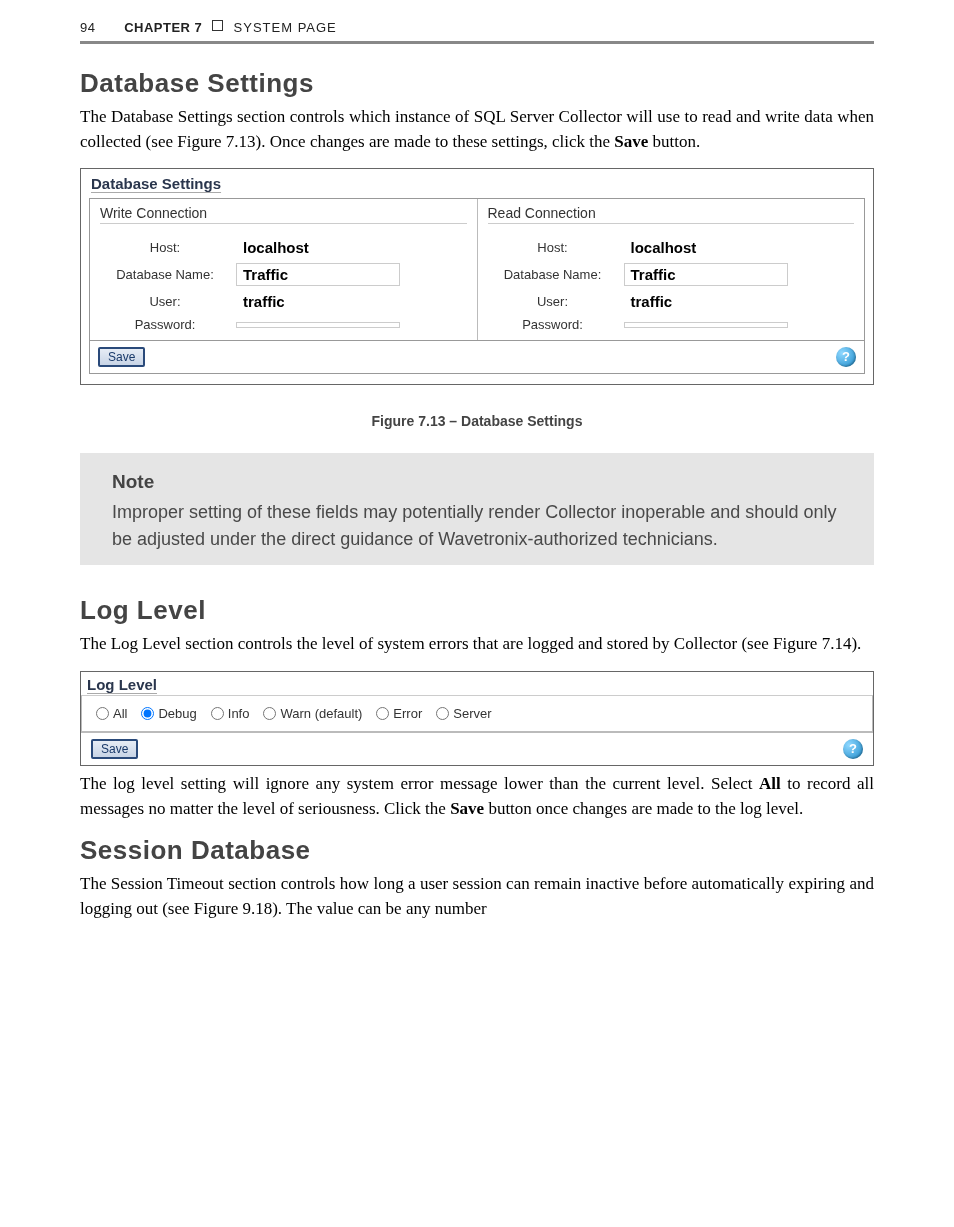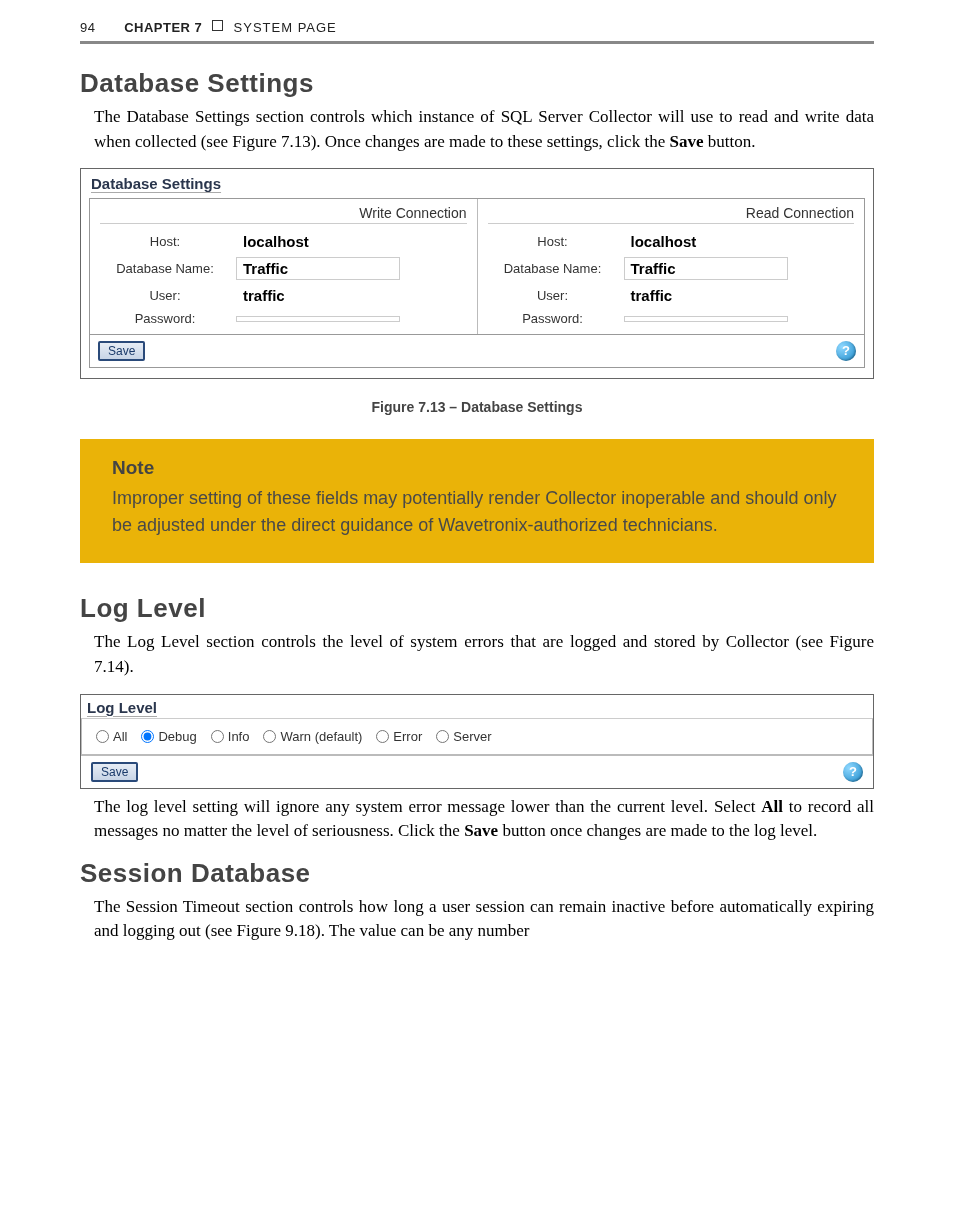--- a/index.html
+++ b/index.html
@@ -50,21 +50,21 @@
     font-weight: 700;
     font-size: 26px;
     color: #444;
     margin: 8px 0 6px 0;
     letter-spacing: 0.5px;
   }
   p.body {
     font-size: 17px;
     line-height: 1.45;
     text-align: justify;
-    margin: 6px 0 14px 14px;
+    margin: 6px 0 14px 0;
   }
   .bold { font-weight: 700; }
 
   
   .panel {
     border: 1px solid #666;
     margin: 8px 0 8px 0;
     padding: 6px 8px 10px 8px;
     font-family: Arial, Helvetica, sans-serif;
     background: #fff;
@@ -86,24 +86,23 @@
   }
   .conn-col {
     flex: 1;
     border-left: 1px solid #bbb;
     padding: 6px 10px 4px 10px;
   }
   .conn-col:first-child { border-left: none; }
   .conn-head {
     font-size: 14px;
     color: #333;
-    margin-bottom: 6px;
+    margin-bottom: 12px;
     border-bottom: 1px solid #ccc;
     padding-bottom: 2px;
-    text-align: right;
   }
   .field-row {
     display: flex;
     align-items: center;
     margin: 4px 0;
   }
   .field-label {
     width: 130px;
     text-align: center;
     font-size: 13px;
@@ -148,26 +147,26 @@
     text-align: center;
     line-height: 20px;
     box-shadow: inset -1px -1px 2px rgba(0,0,0,0.3);
   }
   .figcap {
     font-family: "Helvetica Neue", Arial, sans-serif;
     font-weight: 700;
     font-size: 14px;
     color: #444;
     text-align: center;
-    margin: 20px 0 24px 0;
+    margin: 28px 0 24px 0;
   }
 
   .note-box {
-    background: #eab308;
-    padding: 18px 32px 24px 32px;
+    background: #e5e5e5;
+    padding: 18px 32px 12px 32px;
     margin: 8px 0 30px 0;
   }
   .note-title {
     font-family: "Helvetica Neue", Arial, sans-serif;
     font-weight: 700;
     font-size: 19px;
     color: #444;
     margin-bottom: 6px;
   }
   .note-body {

